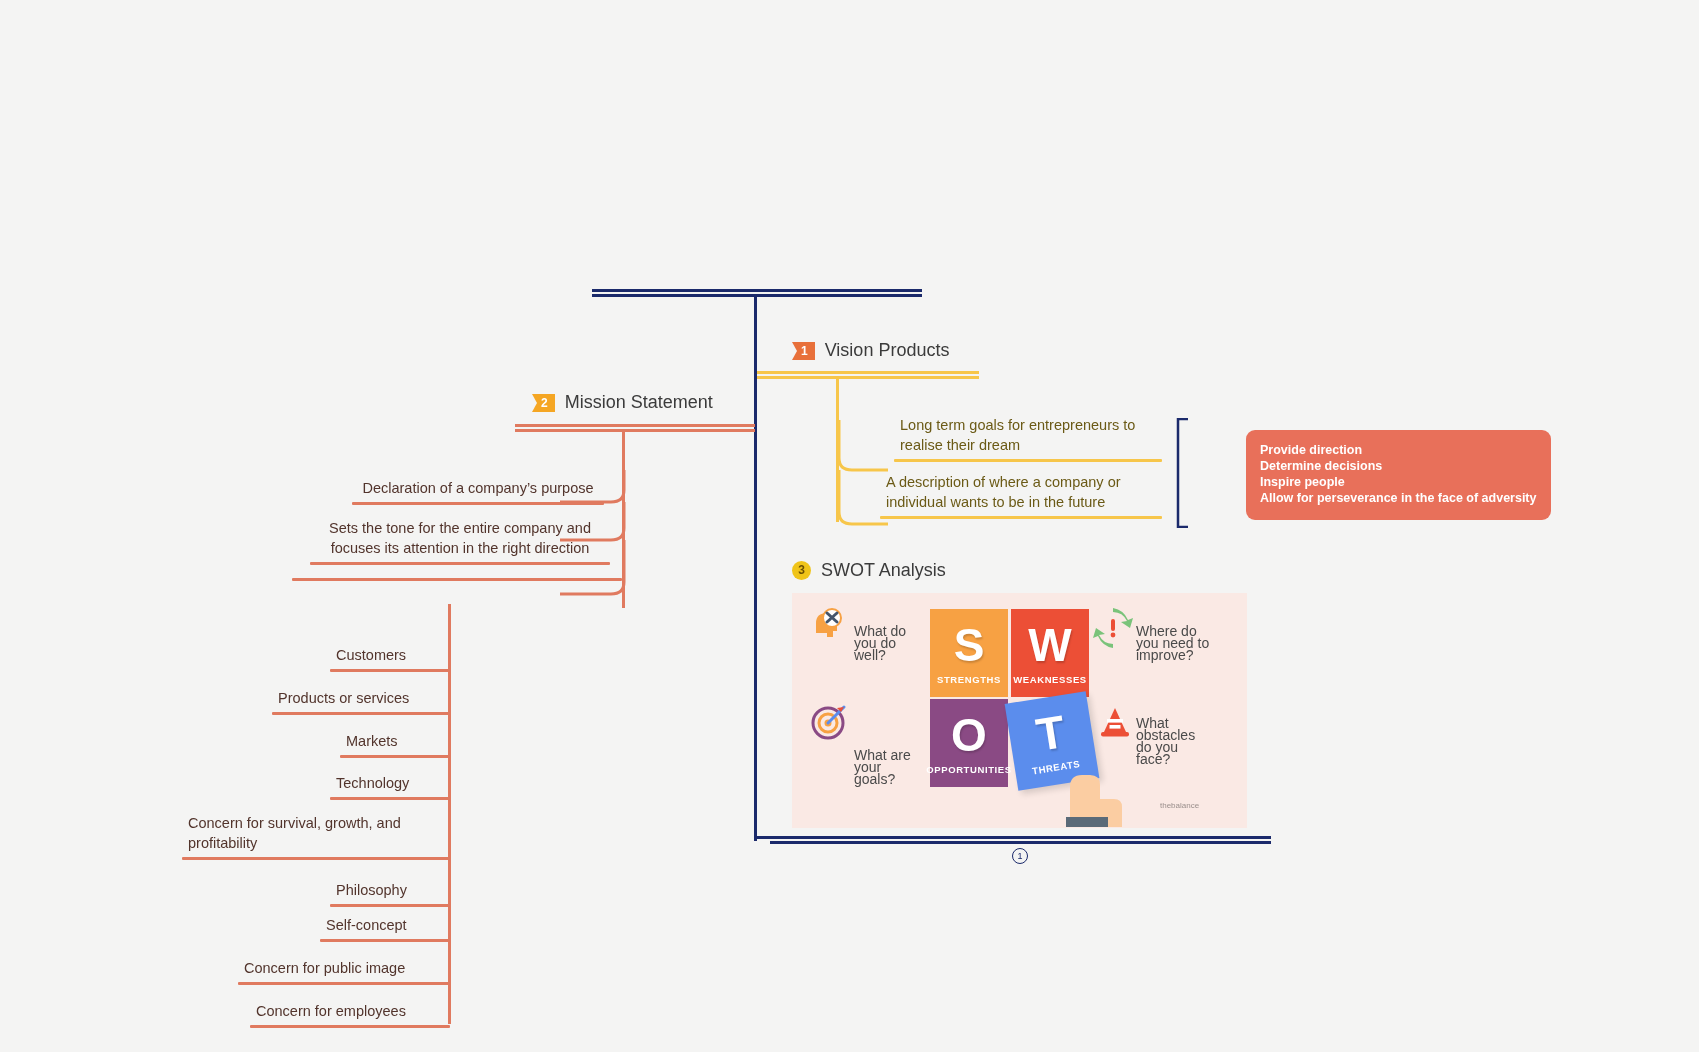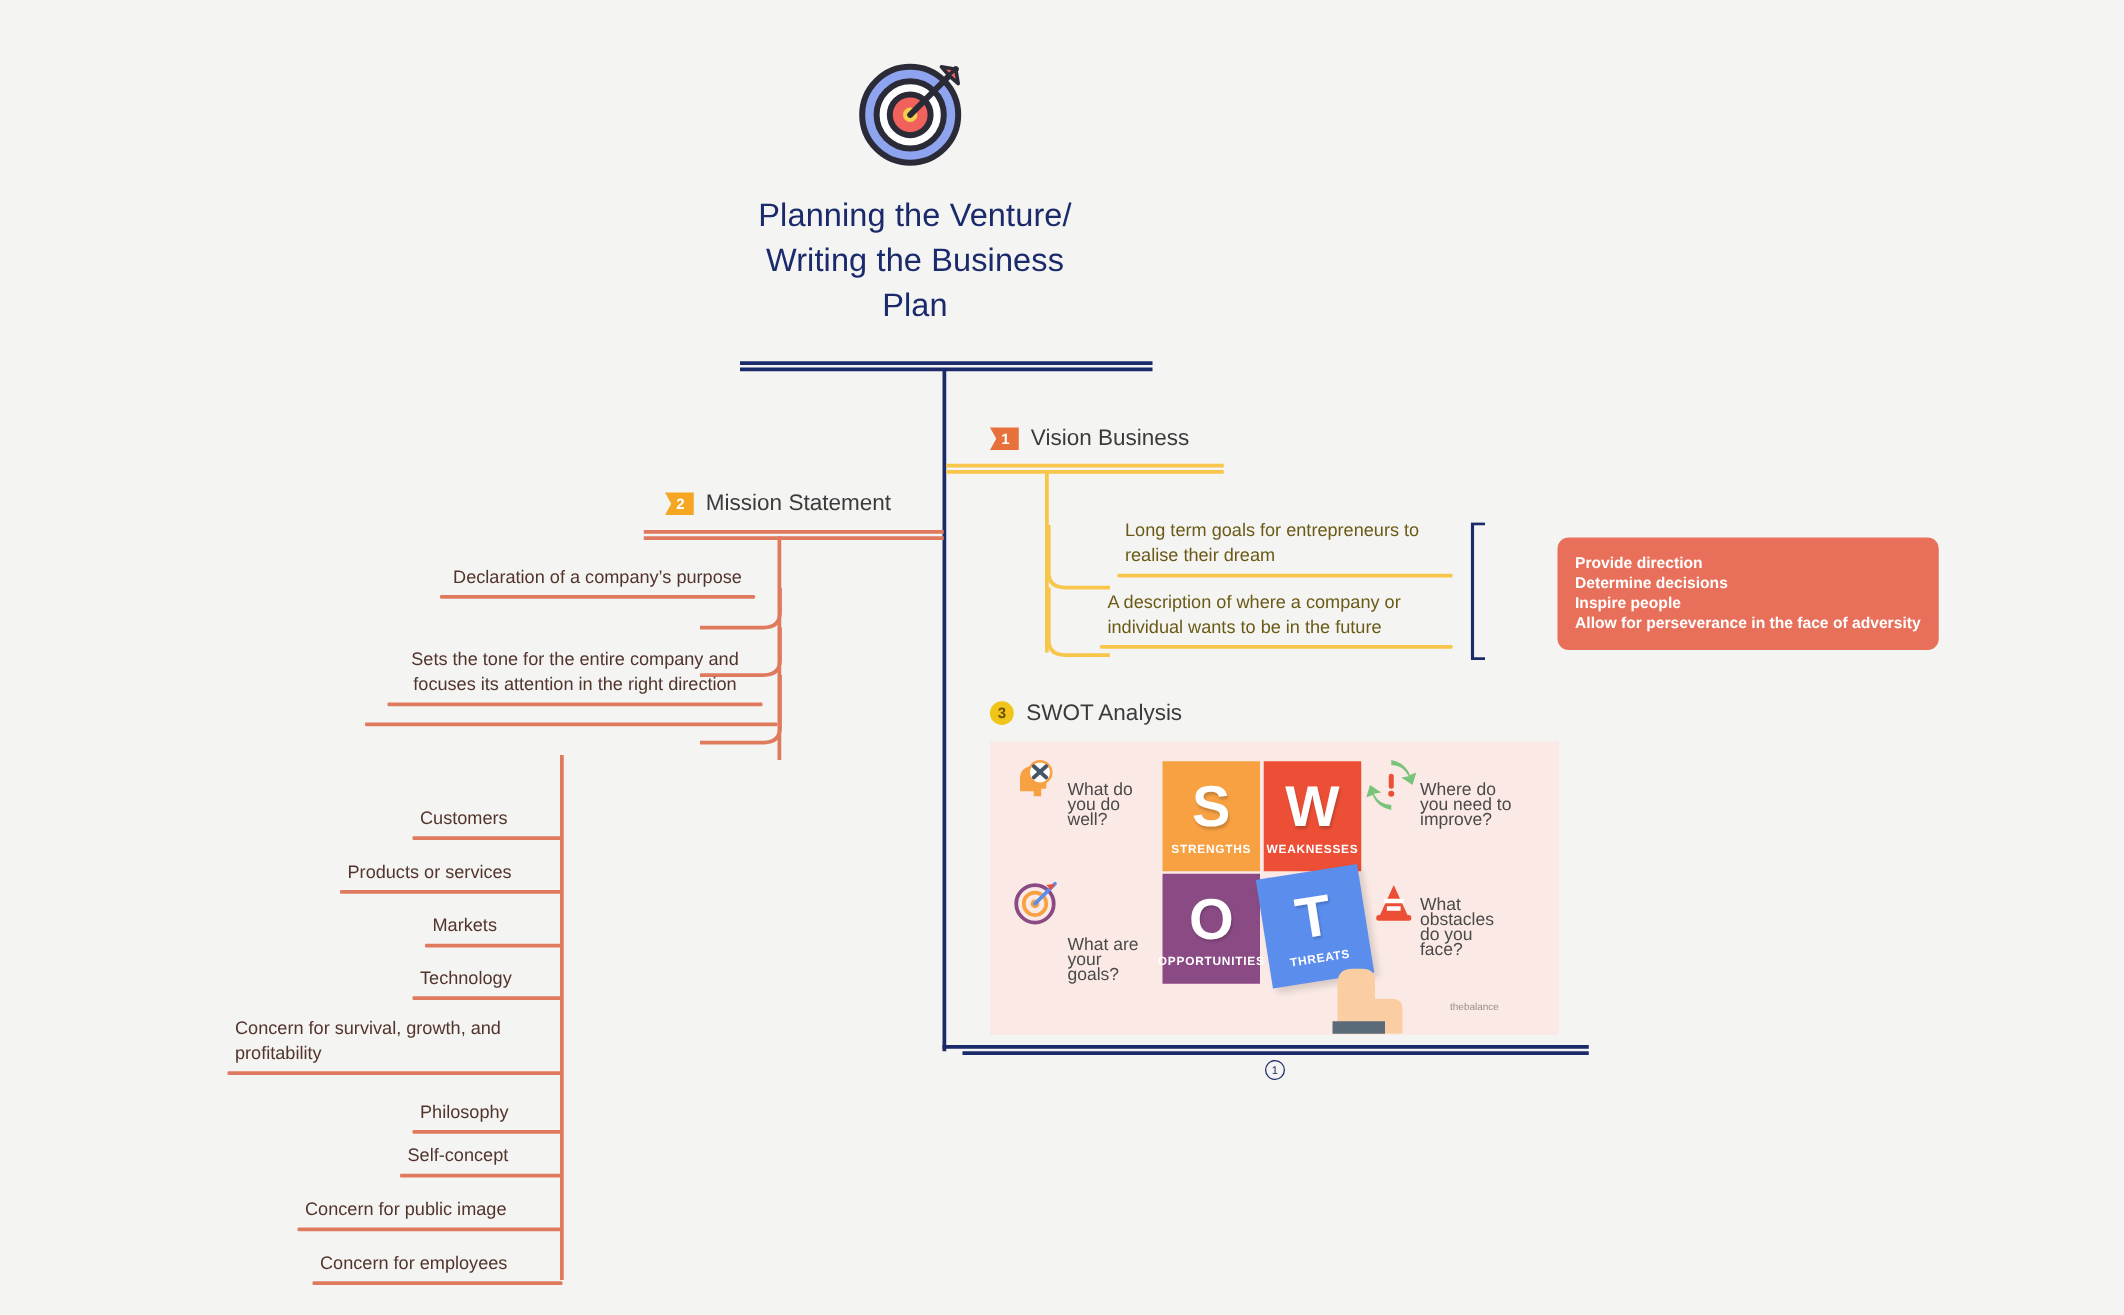--- a/index.html
+++ b/index.html
@@ -138,46 +138,30 @@
   #ico-refresh { left: 300px; top: 14px; }
   #ico-dart { left: 18px; top: 110px; }
   #ico-cone { left: 306px; top: 112px; }
   #swot-hand { position: absolute; left: 266px; top: 148px; }
 </style>
 </head>
 <body>
 
 <div id="canvas">
 
-  <div id="root-node">
-    <svg id="target-icon" viewBox="0 0 100 100">
-      <circle cx="46" cy="54" r="40" fill="#8ea4ef" stroke="#2b2b38" stroke-width="5"></circle>
-      <circle cx="46" cy="54" r="28" fill="#ffffff" stroke="#2b2b38" stroke-width="5"></circle>
-      <circle cx="46" cy="54" r="17" fill="#f2625c" stroke="#2b2b38" stroke-width="5"></circle>
-      <circle cx="46" cy="54" r="6" fill="#f5d04e"></circle>
-      <line x1="46" y1="54" x2="84" y2="16" stroke="#2b2b38" stroke-width="5" stroke-linecap="round"></line>
-      <path d="M84 16 L72 14 L79 22 Z" fill="#f2625c" stroke="#2b2b38" stroke-width="3" stroke-linejoin="round"></path>
-      <path d="M84 16 L86 28 L78 21 Z" fill="#f2625c" stroke="#2b2b38" stroke-width="3" stroke-linejoin="round"></path>
-    </svg>
-    <div id="root-title">
-      <div>Planning the Venture/</div>
-      <div>Writing the Business</div>
-      <div>Plan</div>
-    </div>
-  </div>
   <div id="root-bar-a"></div>
   <div id="root-bar-b"></div>
   <div id="main-spine"></div>
   <div id="bottom-bar-a"></div>
   <div id="bottom-bar-b"></div>
   <div id="page-marker">1</div>
 
   <div class="branch-head" id="vision-head">
     <span class="badge-flag orange">1</span>
-    <span class="label">Vision Business</span>
+    <span class="label">Vision Products</span>
   </div>
   <div id="vision-bar-a"></div>
   <div id="vision-bar-b"></div>
   <div id="vision-spine"></div>
 
   <svg style="position:absolute;left:830px;top:420px;width:60px;height:110px">
     <path d="M9 0 L9 38 Q9 50 22 50 L58 50" fill="none" stroke="#f7c64a" stroke-width="3"></path>
     <path d="M9 50 L9 92 Q9 104 22 104 L58 104" fill="none" stroke="#f7c64a" stroke-width="3"></path>
   </svg>
 
@@ -208,21 +192,21 @@
   <div id="mission-bar-a"></div>
   <div id="mission-bar-b"></div>
   <div id="mission-spine"></div>
 
   <svg style="position:absolute;left:560px;top:470px;width:66px;height:140px">
     <path d="M64 0 L64 20 Q64 32 51 32 L0 32" fill="none" stroke="#e07a5f" stroke-width="3"></path>
     <path d="M64 32 L64 58 Q64 70 51 70 L0 70" fill="none" stroke="#e07a5f" stroke-width="3"></path>
     <path d="M64 70 L64 112 Q64 124 51 124 L0 124" fill="none" stroke="#e07a5f" stroke-width="3"></path>
   </svg>
 
-  <div class="mis-leaf" style="left:352px;top:452px;width:252px;text-align:center;">
+  <div class="mis-leaf" style="left:352px;top:478px;width:252px;text-align:center;">
     <div class="txt">Declaration of a company’s purpose</div>
     <div class="rule"></div>
   </div>
   <div class="mis-leaf" style="left:310px;top:518px;width:300px;text-align:center;">
     <div class="txt">Sets the tone for the entire company and focuses its attention in the right direction</div>
     <div class="rule"></div>
   </div>
   <div class="mis-leaf" style="left:292px;top:578px;width:330px;text-align:center;">
     <div class="rule"></div>
   </div>

